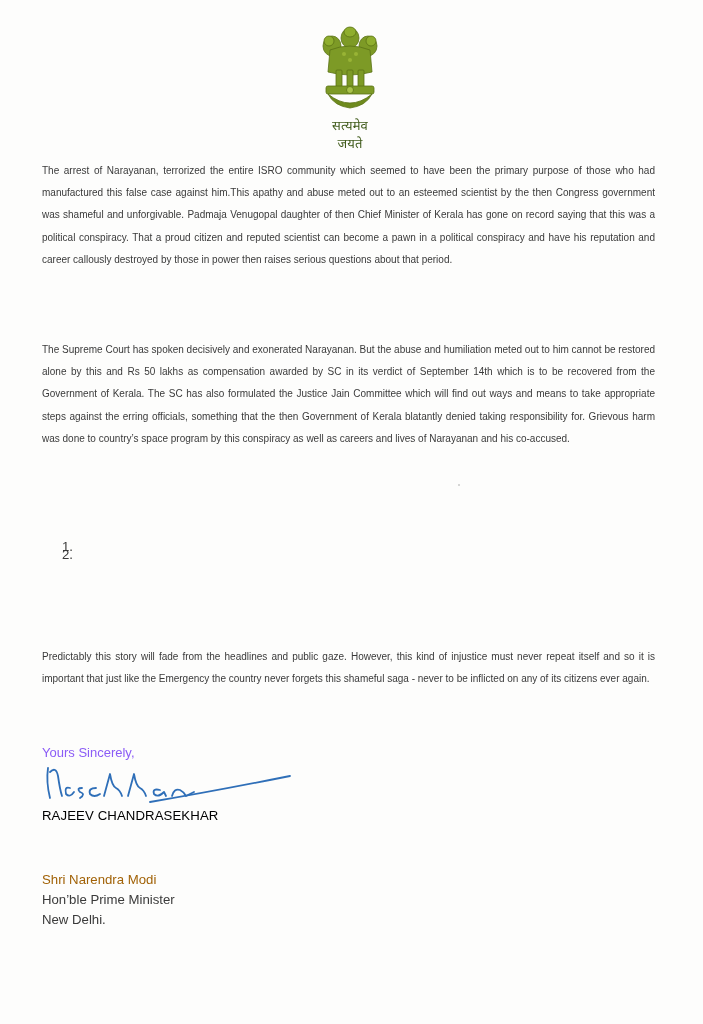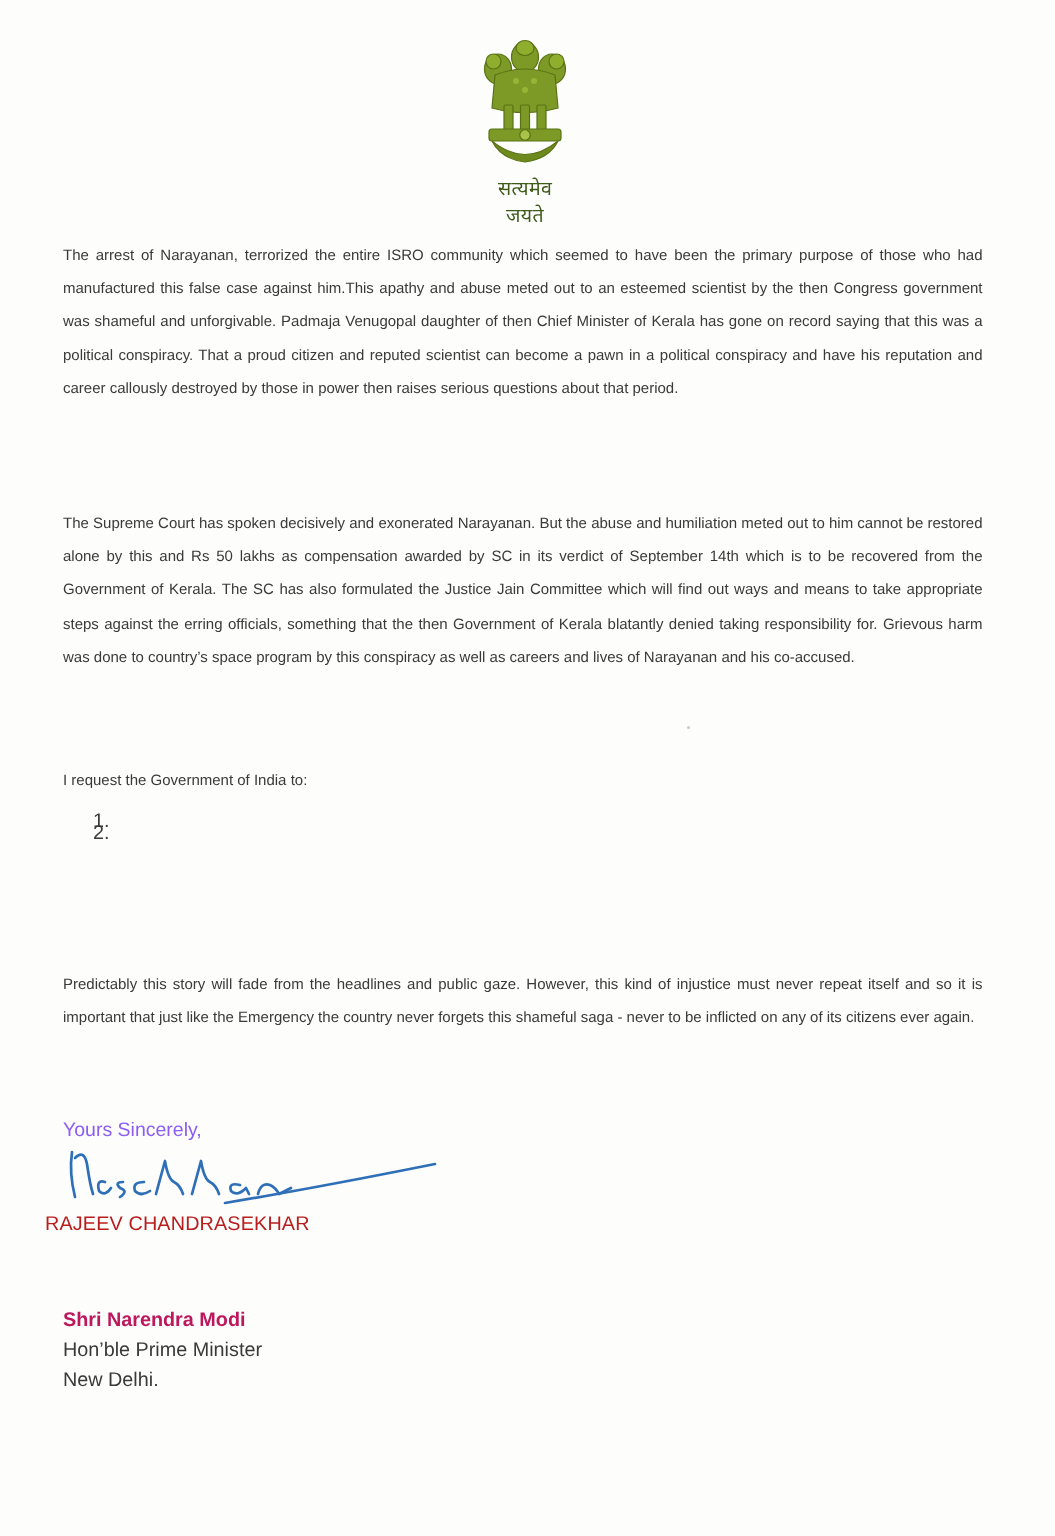--- a/index.html
+++ b/index.html
@@ -85,35 +85,35 @@
     }
     .signature {
       position: absolute;
       left: 40px;
       top: 762px;
       width: 260px;
       height: 48px;
     }
     .signer {
       position: absolute;
-      left: 30px;
+      left: 42px;
       top: 808px;
       font-size: 13.2px;
-      color: #b91c1c;
+      color: #000000;
       letter-spacing: 0.1px;
     }
     .recipient {
       position: absolute;
       left: 42px;
       top: 870px;
       font-size: 13.2px;
       line-height: 20px;
       color: #3a3a3a;
     }
-    .recipient .name { color: #be185d; font-weight: bold; }
+    .recipient .name { color: #a16207; }
     .smudge {
       position: absolute;
       width: 2px; height: 2px;
       background: #c9c9c9;
       border-radius: 50%;
     }
   </style>
 </head>
 <body>
 
@@ -149,21 +149,20 @@
         <circle cx="50" cy="40" r="2"></circle>
       </g>
     </svg>
   </div>
   <div class="motto">सत्यमेव जयते</div>
 
   <div class="text p1">The arrest of Narayanan, terrorized the entire ISRO community which seemed to have been the primary purpose of those who had manufactured this false case against him.This apathy and abuse meted out to an esteemed scientist by the then Congress government was shameful and unforgivable. Padmaja Venugopal daughter of then Chief Minister of Kerala has gone on record saying that this was a political conspiracy. That a proud citizen and reputed scientist can become a pawn in a political conspiracy and have his reputation and career callously destroyed by those in power then raises serious questions about that period.</div>
 
   <div class="text p2">The Supreme Court has spoken decisively and exonerated Narayanan. But the abuse and humiliation meted out to him cannot be restored alone by this and Rs 50 lakhs as compensation awarded by SC in its verdict of September 14th which is to be recovered from the Government of Kerala. The SC has also formulated the Justice Jain Committee which will find out ways and means to take appropriate steps against the erring officials, something that the then Government of Kerala blatantly denied taking responsibility for. Grievous harm was done to country’s space program by this conspiracy as well as careers and lives of Narayanan and his co-accused.</div>
 
-  <div class="text p3">I request the Government of India to:</div>
 
   <ol class="list">
     <li>
       <span class="num">1.</span>
     </li>
     <li>
       <span class="num">2.</span>
     </li>
   </ol>
 

